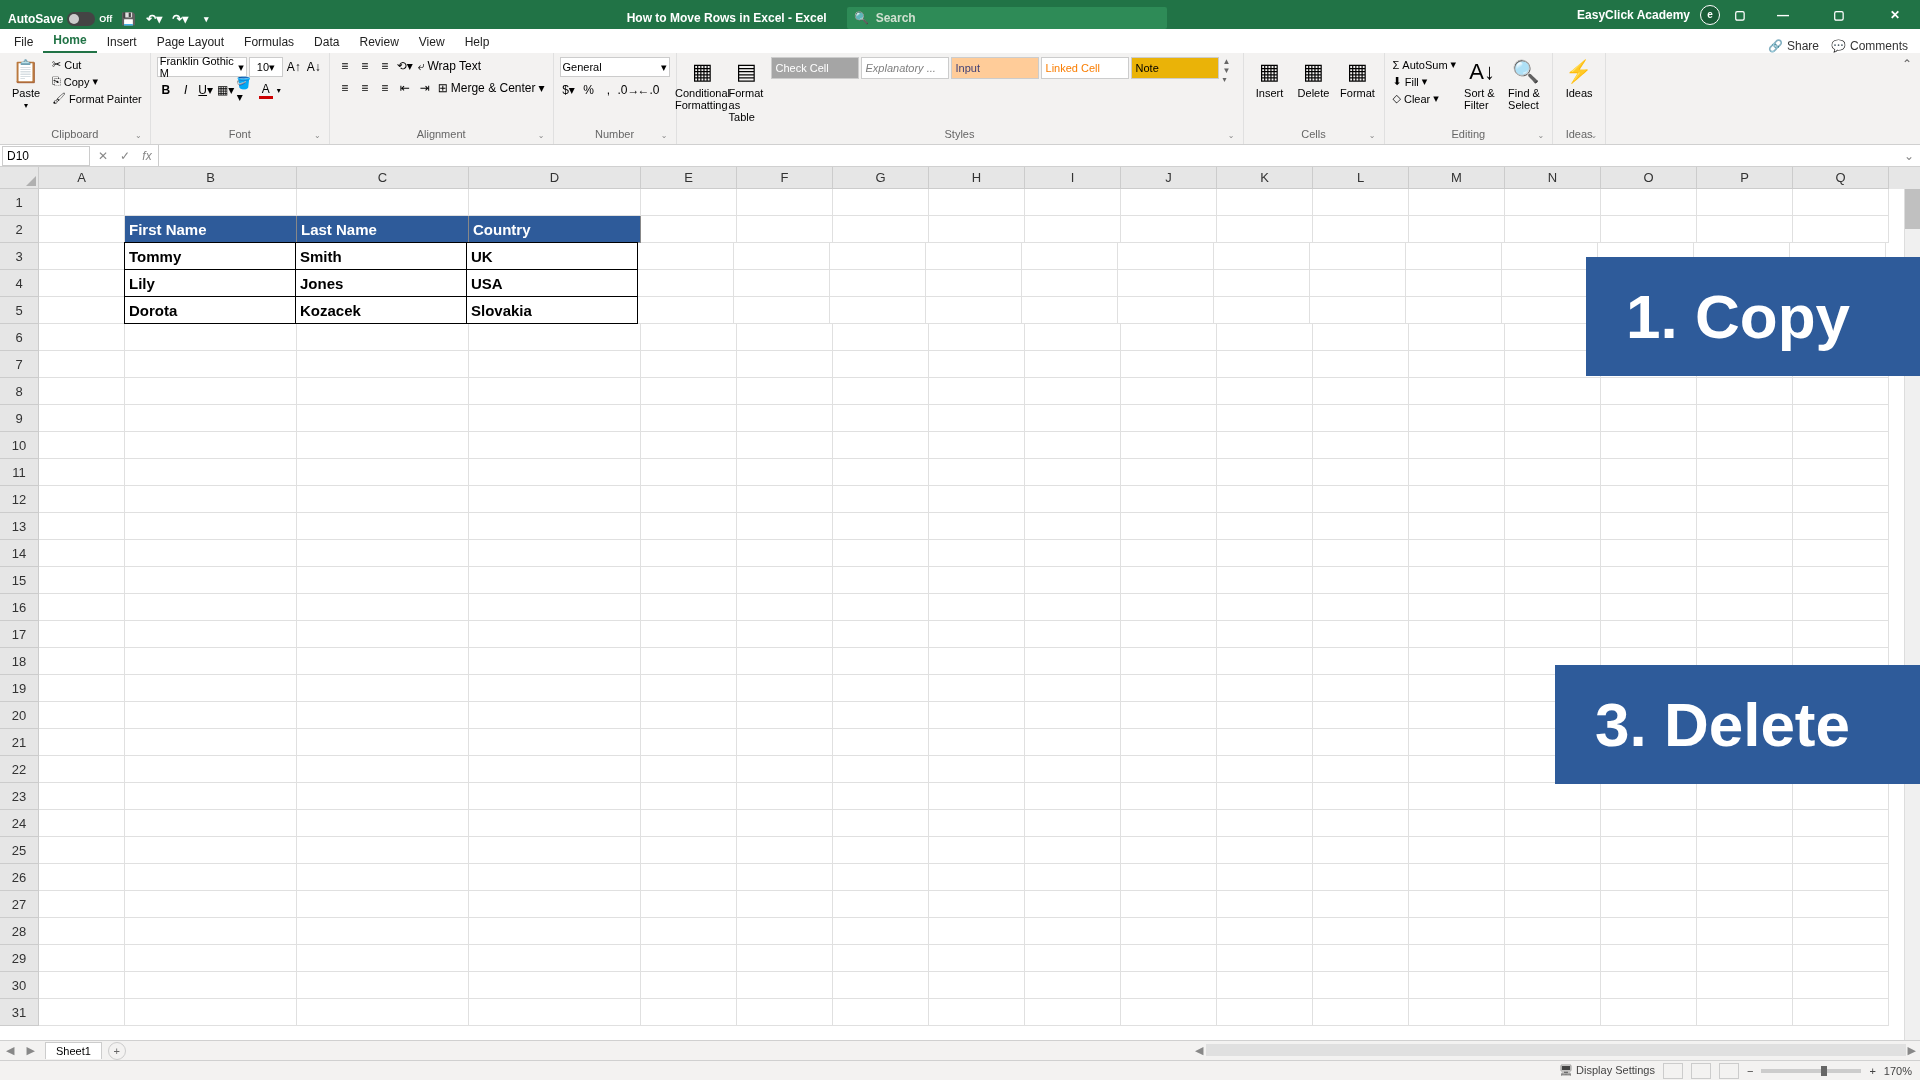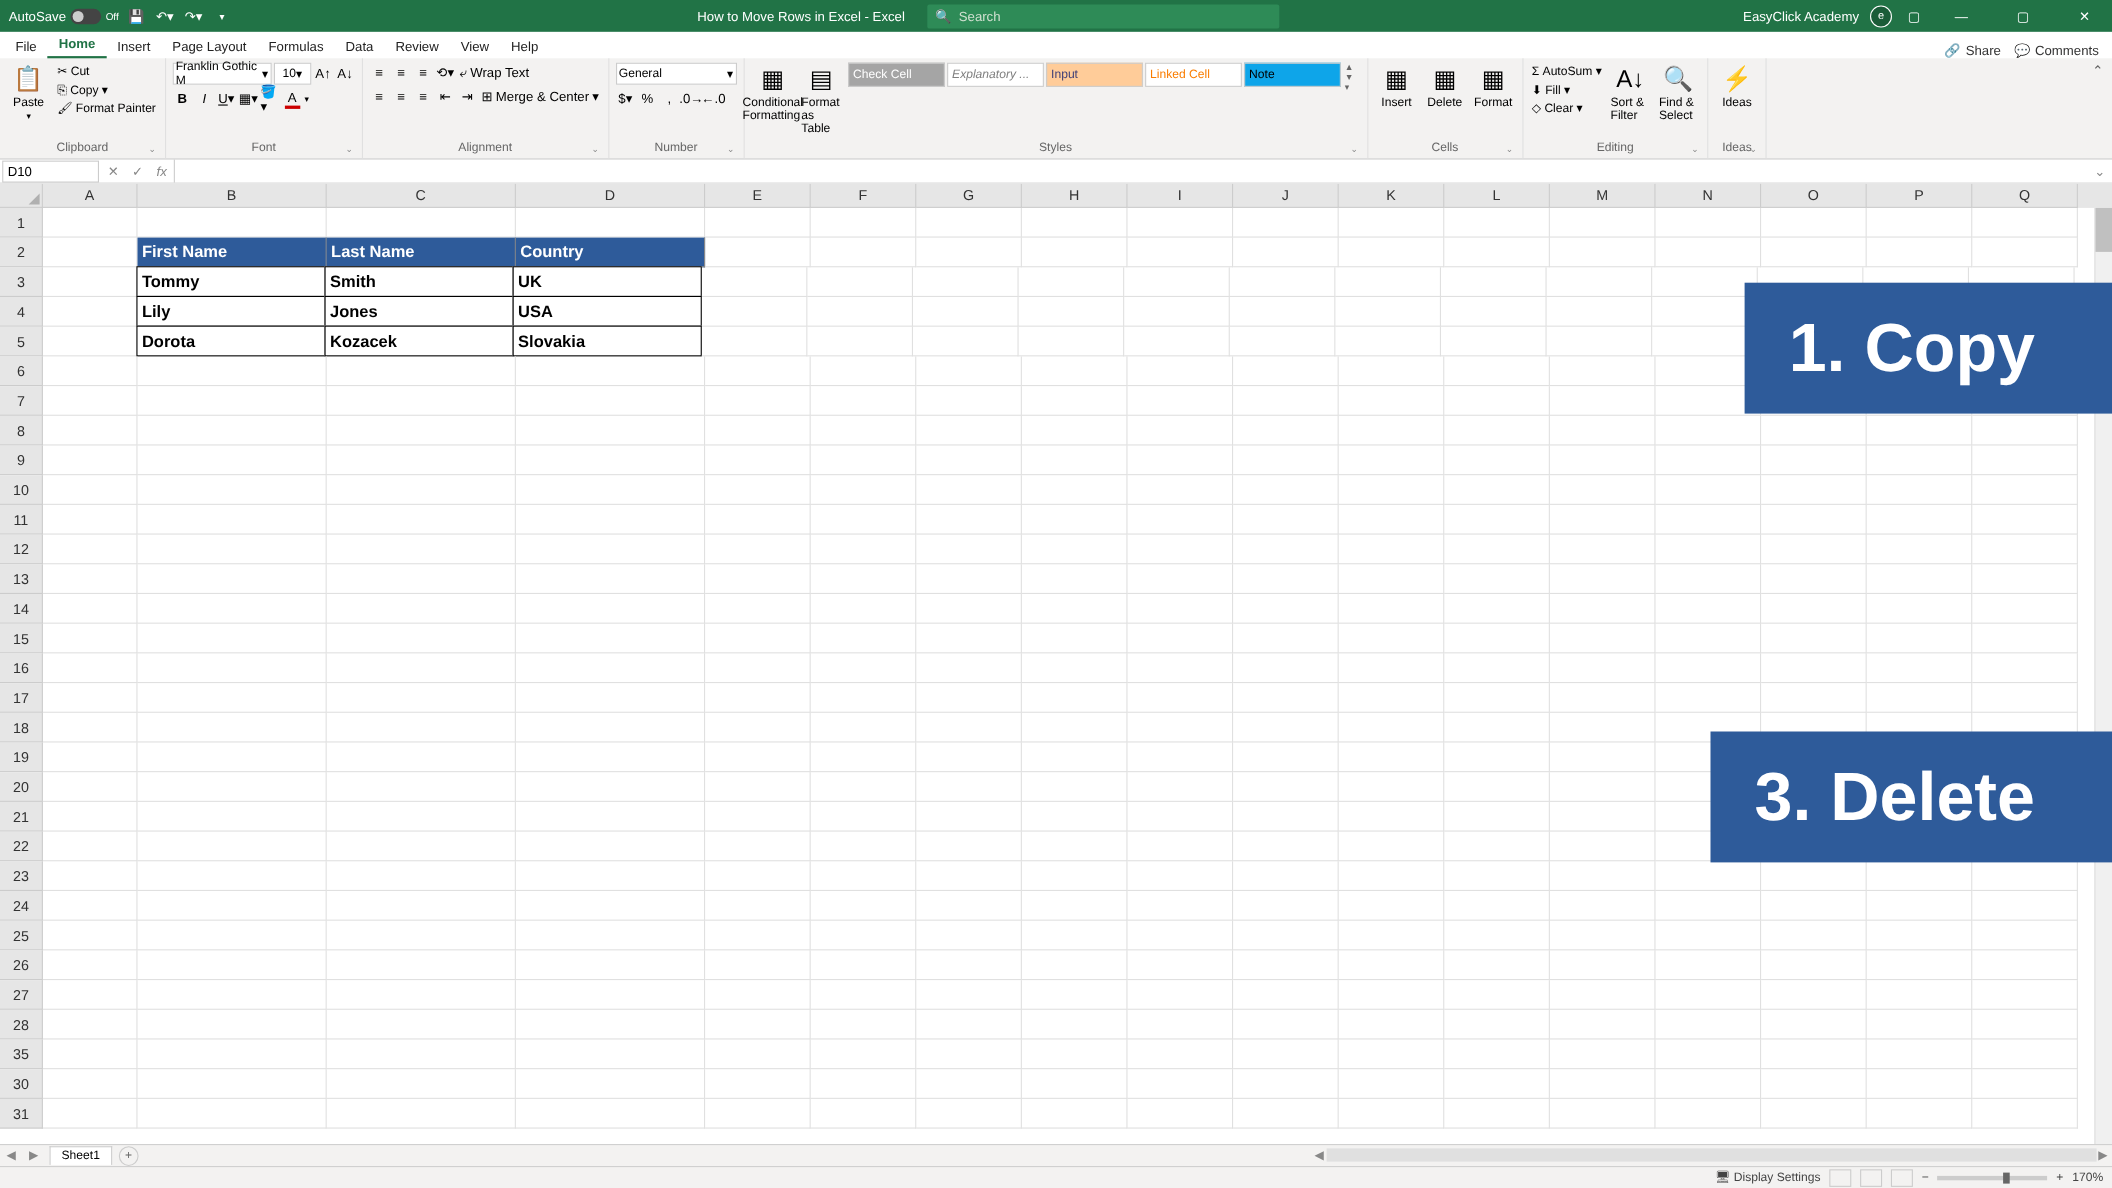--- a/index.html
+++ b/index.html
@@ -1,19 +1,19 @@
 <!DOCTYPE html>
 <html><head>
 <meta charset="utf-8">
 <style>
 * { margin: 0; padding: 0; box-sizing: border-box; font-family: "Segoe UI", Arial, sans-serif; }
 body { background: #fff; width: 1920px; height: 1080px; overflow: hidden; font-size: 12px; }
 
 
-.titlebar { background: #217346; height: 29px; display: flex; align-items: center; color: #fff; font-size: 12px; }
+.titlebar { background: #217346; height: 29px; display: flex; align-items: flex-end; color: #fff; font-size: 12px; font-weight: bold; }
 .titlebar-left { display: flex; align-items: center; gap: 6px; padding-left: 8px; }
 .autosave { display: flex; align-items: center; gap: 4px; }
 .toggle { width: 28px; height: 14px; background: #444; border-radius: 7px; position: relative; }
 .toggle::after { content:""; width:10px; height:10px; background:#ccc; border-radius:50%; position:absolute; top:2px; left:2px; }
 .titlebar-icon { width: 20px; height: 20px; display: flex; align-items: center; justify-content: center; color:#fff; }
 .titlebar-center { flex: 1; display: flex; align-items: center; justify-content: center; gap: 20px; }
 .doc-title { color: #fff; }
 .searchbox { background: #2e8b57; width: 320px; height: 22px; border-radius: 2px; display: flex; align-items: center; padding: 0 8px; gap: 6px; color: #d0e0d0; }
 .titlebar-right { display: flex; align-items: center; gap: 10px; padding-right: 2px; }
 .user-badge { width: 20px; height: 20px; border-radius: 50%; background: #1a5c38; border:1px solid #fff; display:flex; align-items:center; justify-content:center; font-size:10px;}
@@ -46,21 +46,21 @@
 .style-cell { width:88px; height:22px; border:1px solid #ccc; font-size:11px; display:flex; align-items:center; padding:0 4px; }
 .style-normal { background:#fff; }
 .style-bad { background:#ffc7ce; color:#9c0006; }
 .style-good { background:#c6efce; color:#006100; }
 .style-neutral { background:#ffeb9c; color:#9c5700; }
 .style-calc { background:#f2f2f2; color:#fa7d00; }
 .style-check { background:#a5a5a5; color:#fff; }
 .style-explan { background:#fff; color:#7f7f7f; font-style:italic; }
 .style-input { background:#ffcc99; color:#3f3f76; }
 .style-linked { background:#fff; color:#fa7d00; }
-.style-note { background:#0ea5e9; }
+.style-note { background:#eab308; }
 .gallery-scroll { width:14px; display:flex; flex-direction:column; justify-content:space-between; font-size:8px; color:#666; }
 
 
 .formula-bar { height: 22px; border-bottom:1px solid #d0d0d0; display:flex; align-items:center; }
 .name-box { width:88px; height:20px; border:1px solid #ccc; margin:0 2px; padding:0 4px; font-size:12px; display:flex; align-items:center; }
 .fb-btn { width:22px; text-align:center; color:#888; }
 .formula-input { flex:1; border-left:1px solid #ccc; height:100%; padding:0 4px; }
 
 
 .grid-area { position:relative; height: calc(1080px - 29px - 24px - 92px - 22px - 20px - 20px); overflow:hidden; background:#fff; }
@@ -364,21 +364,21 @@
         <div class="row-h">19</div>
         <div class="row-h">20</div>
         <div class="row-h">21</div>
         <div class="row-h">22</div>
         <div class="row-h">23</div>
         <div class="row-h">24</div>
         <div class="row-h">25</div>
         <div class="row-h">26</div>
         <div class="row-h">27</div>
         <div class="row-h">28</div>
-        <div class="row-h">35</div>
+        <div class="row-h">29</div>
         <div class="row-h">30</div>
         <div class="row-h">31</div>
       </div>
     <div class="cells" id="cells">
         <div class="cell-row">
           <div class="cell" style="width: 86px;"></div>
           <div class="cell" style="width: 172px;"></div>
           <div class="cell" style="width: 172px;"></div>
           <div class="cell" style="width: 172px;"></div>
           <div class="cell" style="width: 96px;"></div>

